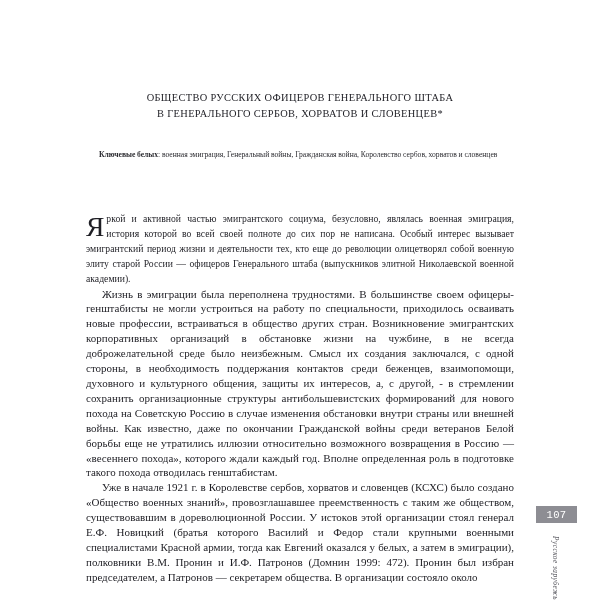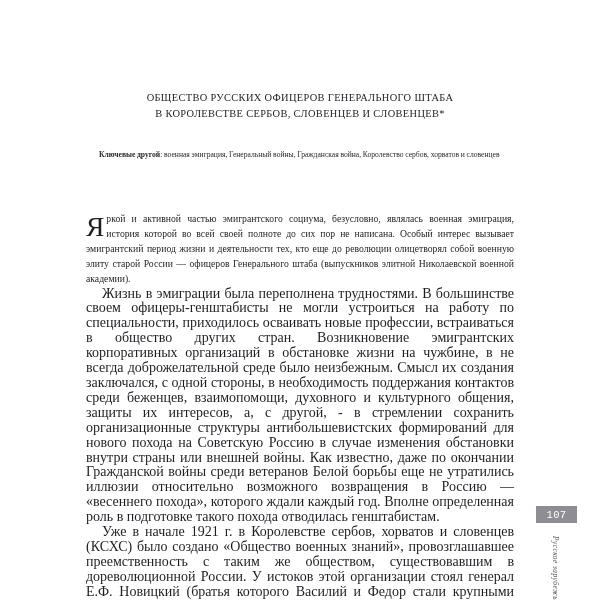--- a/index.html
+++ b/index.html
@@ -73,21 +73,21 @@
   .kw-para .lead { font-weight: bold; }
 
   
   .body-block {
     position: absolute;
     left: 86px;
     top: 168px;
     width: 428px;
   }
   .body-para {
-    font-size: 14px;
+    font-size: 11px;
     line-height: 14.9px;
     text-align: justify;
     text-indent: 16px;
     margin: 0;
     color: #1e1e24;
     hyphens: none;
   }
   .body-para + .body-para { margin-top: 0px; }
 
   
@@ -148,25 +148,25 @@
     font-family: "Liberation Serif", "DejaVu Serif", serif;
   }
 </style>
 </head>
 <body>
 
 <div class="page">
 
   <div class="title-block">
     <div class="title-line">ОБЩЕСТВО РУССКИХ ОФИЦЕРОВ ГЕНЕРАЛЬНОГО ШТАБА</div>
-    <div class="title-line">В КОРОЛЕВСТВЕ СЕРБОВ, СЛОВЕНЦЕВ И СЛОВЕНЦЕВ*</div>
+    <div class="title-line">В ГЕНЕРАЛЬНОГО СЕРБОВ, ХОРВАТОВ И СЛОВЕНЦЕВ*</div>
   </div>
 
   <div class="abstract-block">
-    <p class="kw-para"><span class="lead">Ключевые другой</span><span>: военная эмиграция, Генеральный войны, Гражданская война, Королевство сербов, хорватов и словенцев</span></p>
+    <p class="kw-para"><span class="lead">Ключевые белых</span><span>: военная эмиграция, Генеральный войны, Гражданская война, Королевство сербов, хорватов и словенцев</span></p>
   </div>
 
   <div class="body-block">
     <p class="drop-para"><span class="dropcap">Я</span><span>ркой и активной частью эмигрантского социума, безусловно, являлась военная эмиграция, история которой во всей своей полноте до сих пор не написана. Особый интерес вызывает эмигрантский период жизни и деятельности тех, кто еще до революции олицетворял собой военную элиту старой России — офицеров Генерального штаба (выпускников элитной Николаевской военной академии).</span></p>
     <p class="body-para">Жизнь в эмиграции была переполнена трудностями. В большинстве своем офицеры-генштабисты не могли устроиться на работу по специальности, приходилось осваивать новые профессии, встраиваться в общество других стран. Возникновение эмигрантских корпоративных организаций в обстановке жизни на чужбине, в не всегда доброжелательной среде было неизбежным. Смысл их создания заключался, с одной стороны, в необходимость поддержания контактов среди беженцев, взаимопомощи, духовного и культурного общения, защиты их интересов, а, с другой, - в стремлении сохранить организационные структуры антибольшевистских формирований для нового похода на Советскую Россию в случае изменения обстановки внутри страны или внешней войны. Как известно, даже по окончании Гражданской войны среди ветеранов Белой борьбы еще не утратились иллюзии относительно возможного возвращения в Россию — «весеннего похода», которого ждали каждый год. Вполне определенная роль в подготовке такого похода отводилась генштабистам.</p>
     <p class="body-para">Уже в начале 1921 г. в Королевстве сербов, хорватов и словенцев (КСХС) было создано «Общество военных знаний», провозглашавшее преемственность с таким же обществом, существовавшим в дореволюционной России. У истоков этой организации стоял генерал Е.Ф. Новицкий (братья которого Василий и Федор стали крупными военными специалистами Красной армии, тогда как Евгений оказался у белых, а затем в эмиграции), полковники В.М. Пронин и И.Ф. Патронов (Домнин 1999: 472). Пронин был избран председателем, а Патронов — секретарем общества. В организации состояло около</p>
   </div>
 
   <div class="page-num-box">
     <span class="num">107</span>

